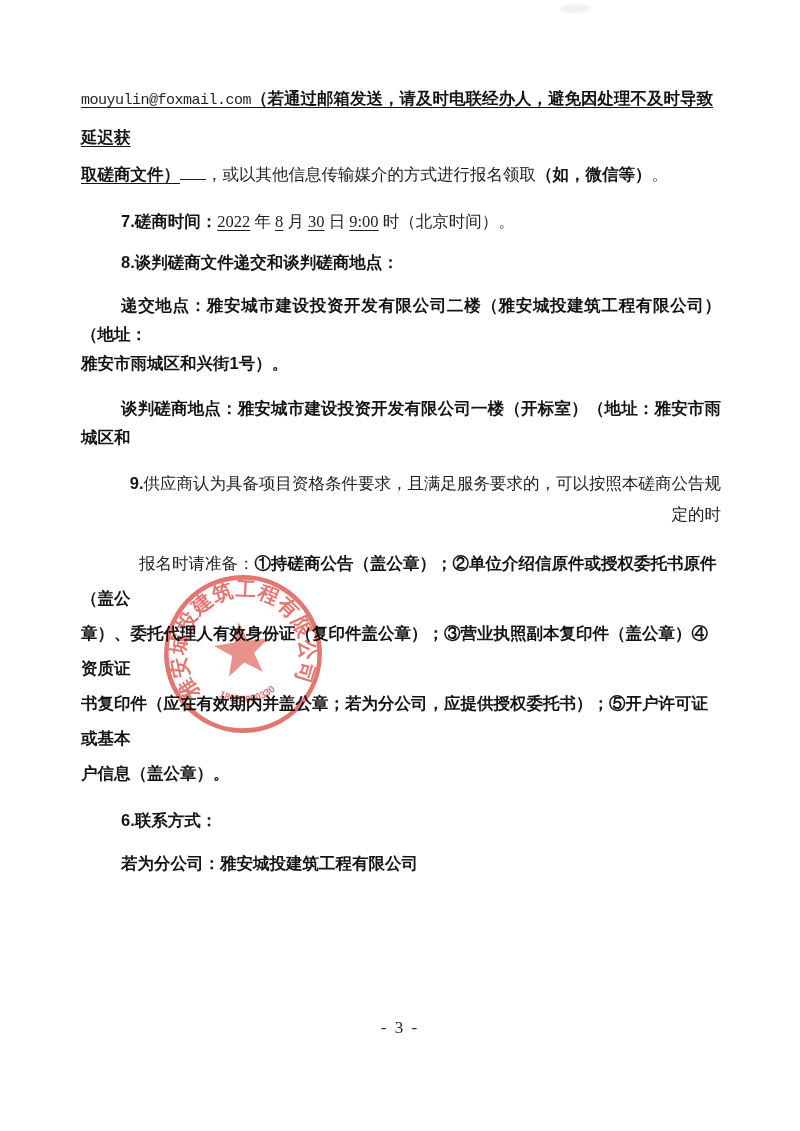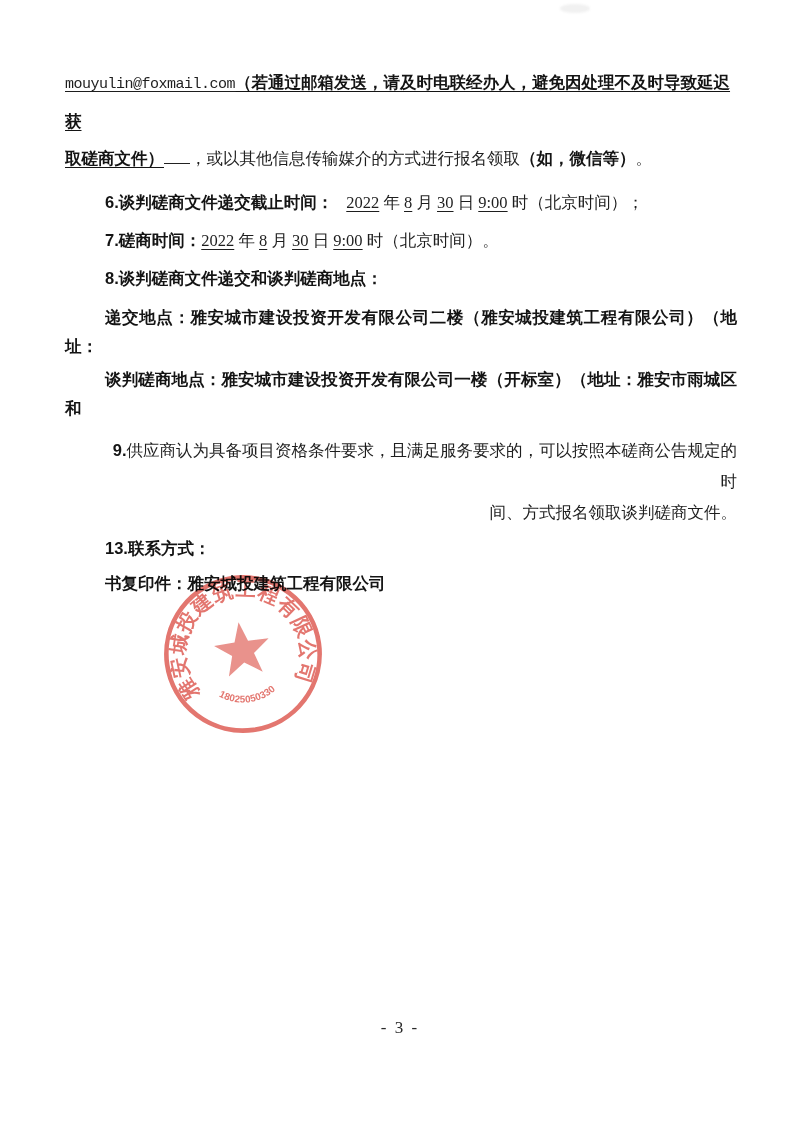--- a/index.html
+++ b/index.html
@@ -11,21 +11,21 @@
     font-family:"Liberation Serif", serif;
     color:#1e1e1e;
   }
   .doc{
     position:absolute;
     left:65px;top:64px;
     width:672px;
     font-size:16.5px;
     line-height:28px;
   }
-  .para{margin:0;}
+  .para{margin:16px;}
   .b{font-family:"Liberation Sans", sans-serif;font-weight:700;color:#141414;}
   .u{text-decoration:underline;text-underline-offset:3px;text-decoration-thickness:1.4px;}
   .mono{font-family:"Liberation Mono", monospace;font-size:15px;letter-spacing:-0.5px;}
   .u-blank{
     display:inline-block;width:26px;height:1em;
     border-bottom:1.6px solid #222;
     vertical-align:baseline;
   }
   .gap{display:inline-block;width:13px;}
   .sgap{display:inline-block;width:5px;}
@@ -68,36 +68,36 @@
 <body>
 
 <div class="page">
 
   <div class="smudge"></div>
 
   <div class="doc">
 
     <p class="para email-para"><span class="mono u">mouyulin@foxmail.com</span><span class="b u">（若通过邮箱发送，请及时电联经办人，避免因处理不及时导致延迟获</span><br><span class="b u">取磋商文件）</span><span class="u-blank"></span><span>，或以其他信息传输媒介的方式进行报名领取</span><span class="b">（如，微信等）</span><span>。</span></p>
 
-    <p class="para item"><span class="b">6.谈判磋商文件递交截止时间：</span><span class="gap"></span><span class="u">2022</span><span> 年 </span><span class="u">8</span><span> 月 </span><span class="u">30</span><span> 日 </span><span class="u">9:00</span><span> 时</span><span>（北京时间）；</span></p>
 
     <p class="para item"><span class="b">7.磋商时间：</span><span class="u">2022</span><span> 年 </span><span class="u">8</span><span> 月 </span><span class="u">30</span><span> 日 </span><span class="u">9:00</span><span> 时</span><span>（北京时间）。</span></p>
 
     <p class="para item"><span class="b">8.谈判磋商文件递交和谈判磋商地点：</span></p>
 
-    <p class="para venue-a"><span class="b">递交地点：雅安城市建设投资开发有限公司二楼（雅安城投建筑工程有限公司）（地址：</span><br></p>
+    <p class="para venue-a"><span class="b">递交地点：雅安城市建设投资开发有限公司二楼（雅安城投建筑工程有限公司）（地址：</span><br><span class="b">雅安市雨城区和兴街1号）。</span></p>
 
     <p class="para venue-b"><span class="b">谈判磋商地点：雅安城市建设投资开发有限公司一楼（开标室）（地址：雅安市雨城区和</span><br></p>
 
-    <p class="para item9"><span class="b">9.</span><span>供应商认为具备项目资格条件要求，且满足服务要求的，可以按照本磋商公告规定的时</span><br><span>间、方式报名领取谈判磋商文件。</span></p>
+    <p class="para item9"><span class="b">9.</span><span>供应商认为具备项目资格条件要求，且满足服务要求的，可以按照本磋商公告规定的时</span><br></p>
 
+    <p class="para signup"><span>报名时请准备：</span><span class="b">①持磋商公告（盖公章）；②单位介绍信原件或授权委托书原件（盖公</span><br><span class="b">章）、委托代理人有效身份证（复印件盖公章）；③营业执照副本复印件（盖公章）④资质证</span><br><span class="b">书复印件（应在有效期内并盖公章；若为分公司，应提供授权委托书）；⑤开户许可证或基本</span><br><span class="b">户信息（盖公章）。</span></p>
 
-    <p class="para item10"><span class="b">13.联系方式：</span></p>
+    <p class="para item10"><span class="b">6.联系方式：</span></p>
 
-    <p class="para contact"><span class="b">书复印件：</span><span class="b">雅安城投建筑工程有限公司</span></p>
+    <p class="para contact"><span class="b">若为分公司：</span><span class="b">雅安城投建筑工程有限公司</span></p>
 
 
 
 
   </div>
 
   <svg class="stamp" viewBox="0 0 170 170" aria-hidden="true">
     <defs>
       <path id="arcTop" d="M 39.1 117.1 A 56 56 0 1 1 130.9 117.1" fill="none"></path>
       <path id="arcBottom" d="M 56.1 122 A 47 47 0 0 0 113.9 122" fill="none"></path>

